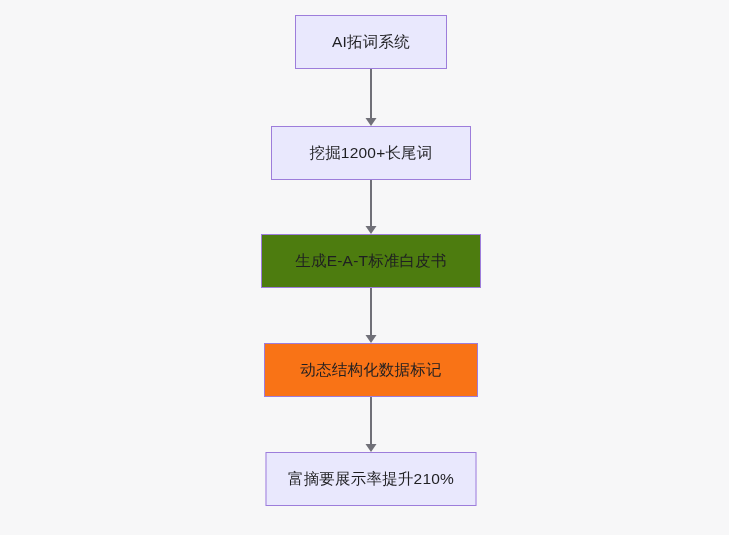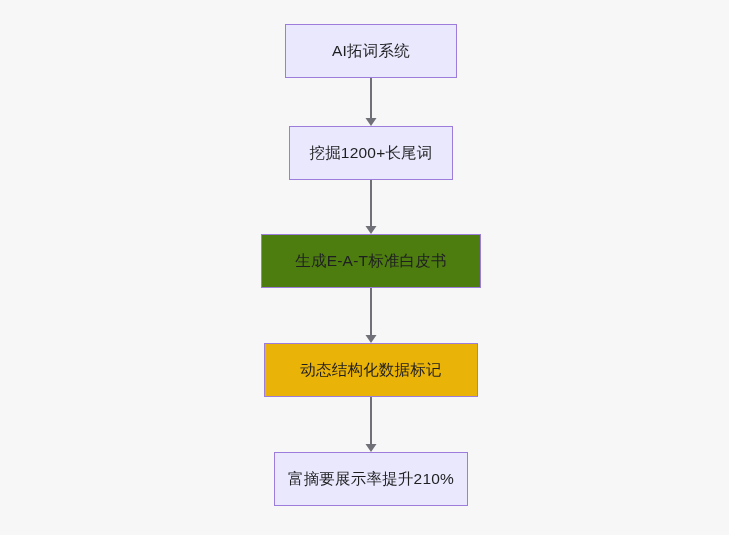--- a/index.html
+++ b/index.html
@@ -68,28 +68,28 @@
         <line x1="7" y1="0" x2="7" y2="48" stroke="#707078" stroke-width="2"></line>
         <polygon points="1.5,47 12.5,47 7,55" fill="#707078"></polygon>
       </svg>
     </div>
     <div class="edge" style="left: 371px; top: 397px; height: 55px;">
       <svg width="14" height="55" viewBox="0 0 14 55">
         <line x1="7" y1="0" x2="7" y2="48" stroke="#707078" stroke-width="2"></line>
         <polygon points="1.5,47 12.5,47 7,55" fill="#707078"></polygon>
       </svg>
     </div>
-    <div class="node" style="left: 371px; top: 24px; width: 172px; background: rgb(233, 232, 253); border-color: rgb(157, 125, 219);">
+    <div class="node" style="left: 371px; top: 15px; width: 152px; background: rgb(233, 232, 253); border-color: rgb(157, 125, 219);">
       <span class="node-label" style="color: rgb(31, 31, 34);">AI拓词系统</span>
     </div>
-    <div class="node" style="left: 371px; top: 126px; width: 164px; background: rgb(233, 232, 253); border-color: rgb(157, 125, 219);">
+    <div class="node" style="left: 371px; top: 126px; width: 200px; background: rgb(233, 232, 253); border-color: rgb(157, 125, 219);">
       <span class="node-label" style="color: rgb(31, 31, 34);">挖掘1200+长尾词</span>
     </div>
     <div class="node" style="left: 371px; top: 234px; width: 220px; background: #4d7c0f; border-color: rgb(157, 125, 219);">
       <span class="node-label" style="color: rgb(31, 31, 34);">生成E-A-T标准白皮书</span>
     </div>
-    <div class="node" style="left: 371px; top: 343px; width: 214px; background: #eab308; border-color: rgb(157, 125, 219);">
+    <div class="node" style="left: 371px; top: 343px; width: 214px; background: #f97316; border-color: rgb(157, 125, 219);">
       <span class="node-label" style="color: rgb(31, 31, 34);">动态结构化数据标记</span>
     </div>
-    <div class="node" style="left: 371px; top: 452px; width: 194px; background: rgb(233, 232, 253); border-color: rgb(157, 125, 219);">
+    <div class="node" style="left: 371px; top: 452px; width: 211px; background: rgb(233, 232, 253); border-color: rgb(157, 125, 219);">
       <span class="node-label" style="color: rgb(31, 31, 34);">富摘要展示率提升210%</span>
     </div>
   </div>
 
 </body></html>

